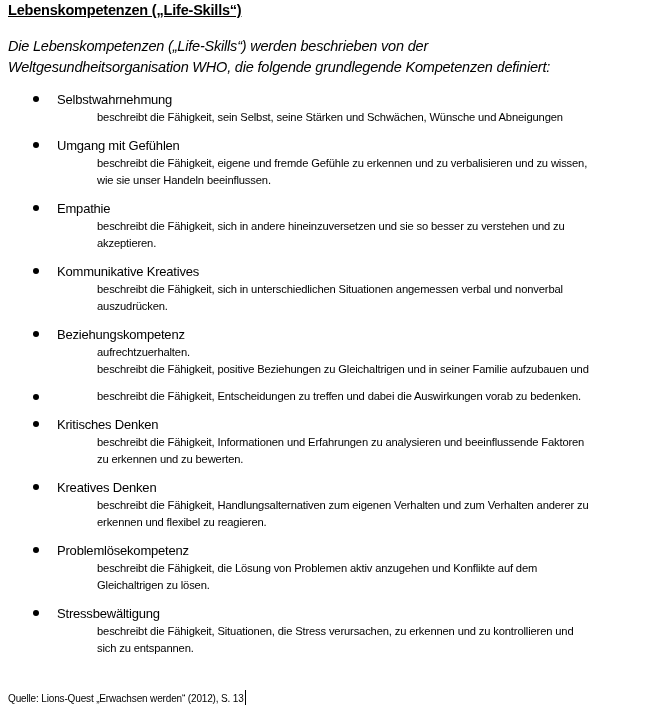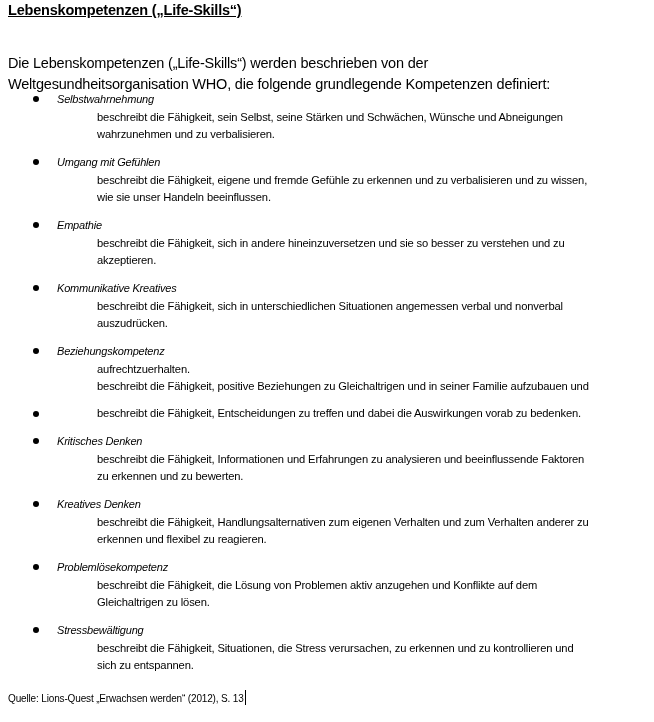--- a/index.html
+++ b/index.html
@@ -27,25 +27,26 @@
       top: 2px;
       font-size: 14.5px;
       font-weight: bold;
       text-decoration: underline;
       letter-spacing: -0.2px;
       white-space: nowrap;
     }
     .intro {
       position: absolute;
       left: 8px;
-      top: 53px;
+      top: 36px;
       width: 640px;
       font-size: 14.5px;
       line-height: 21px;
       letter-spacing: -0.2px;
+      font-style: italic;
     }
     .intro .line { display: block; white-space: nowrap; }
     .list {
       position: absolute;
       left: 0;
       top: 90px;
       width: 654px;
       margin: 0;
       padding: 0;
       list-style: none;
@@ -60,25 +61,24 @@
       position: absolute;
       left: 33px;
       top: 6px;
       width: 6px;
       height: 6px;
       border-radius: 50%;
       background: #000000;
     }
     .item-title {
       display: block;
-      font-size: 11px;
+      font-size: 13px;
       line-height: 19px;
       letter-spacing: -0.2px;
       white-space: nowrap;
-      font-style: italic;
     }
     .item-desc {
       display: block;
       font-size: 11.2px;
       line-height: 17px;
       letter-spacing: -0.15px;
       margin-left: 40px;
     }
     .item-desc .line { display: block; white-space: nowrap; }
     .source {
@@ -109,21 +109,20 @@
     <span class="line">Die Lebenskompetenzen („Life-Skills“) werden beschrieben von der</span>
     <span class="line">Weltgesundheitsorganisation WHO, die folgende grundlegende Kompetenzen definiert:</span>
   </div>
 
   <ul class="list">
     <li class="item">
       <span class="bullet"></span>
       <span class="item-title">Selbstwahrnehmung</span>
       <span class="item-desc">
         <span class="line">beschreibt die Fähigkeit, sein Selbst, seine Stärken und Schwächen, Wünsche und Abneigungen</span>
-        <span class="line">wahrzunehmen und zu verbalisieren.</span>
       </span>
     </li>
     <li class="item">
       <span class="bullet"></span>
       <span class="item-title">Umgang mit Gefühlen</span>
       <span class="item-desc">
         <span class="line">beschreibt die Fähigkeit, eigene und fremde Gefühle zu erkennen und zu verbalisieren und zu wissen,</span>
         <span class="line">wie sie unser Handeln beeinflussen.</span>
       </span>
     </li>

